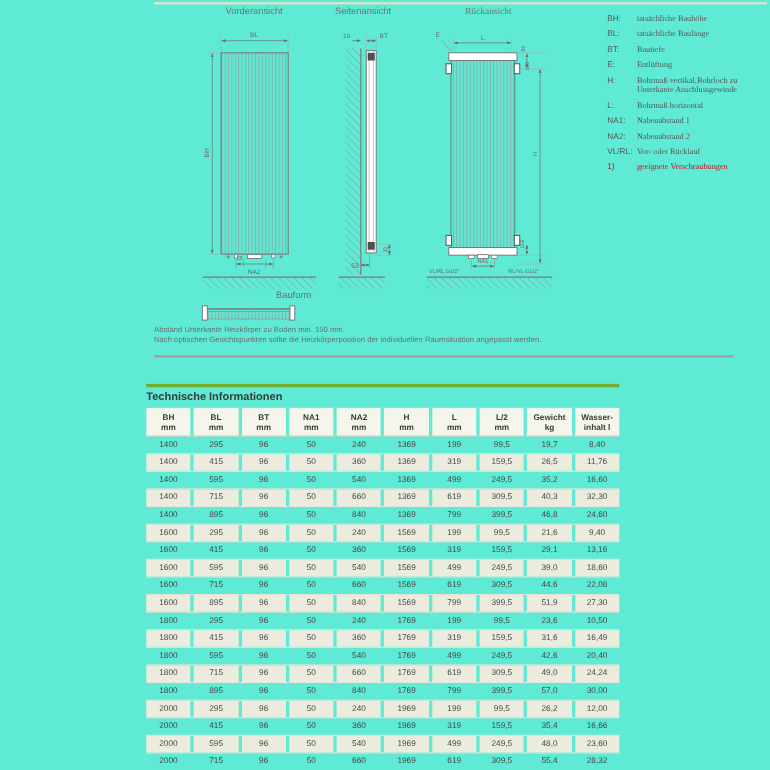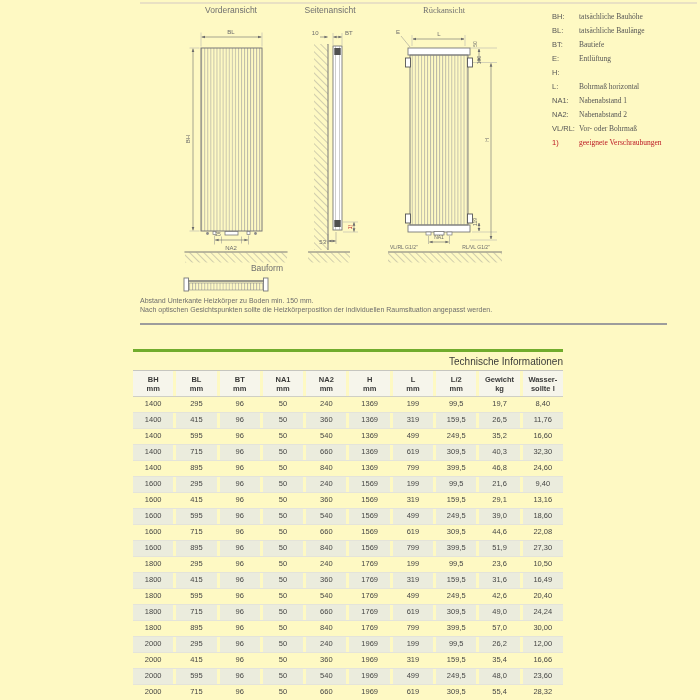--- a/index.html
+++ b/index.html
@@ -1,16 +1,16 @@
 <!DOCTYPE html>
 <html><head>
 <meta charset="utf-8">
 <style>
   html,body{margin:0;padding:0;background:#fff;}
-  #page{position:relative;width:700px;height:700px;background:#fef9c3;overflow:hidden;
+  #page{position:relative;width:700px;height:700px;background:#5eead4;overflow:hidden;
         font-family:"Liberation Sans",sans-serif;color:#575756;}
 
   .topline{position:absolute;left:140px;top:2px;width:557px;height:2px;background:#e9e1c3;}
 
   .view-title{position:absolute;top:5px;font-size:8.5px;color:#707070;text-align:center;width:110px;}
   #vt-front{left:176px;}
   #vt-side{left:275px;}
   #vt-rear{left:389px;font-family:Liberation Serif, serif;}
 
   #drawings{position:absolute;left:0;top:0;width:700px;height:345px;}
@@ -25,21 +25,21 @@
   .bauform-label{position:absolute;left:183px;top:263px;width:100px;text-align:right;
                  font-size:8.5px;color:#707070;}
 
   #notes{position:absolute;left:140px;top:296px;width:540px;font-size:7px;line-height:9px;color:#6e6e6d;}
 
   .grayrule{position:absolute;left:140px;top:323px;width:527px;height:2px;background:#9d9d9c;}
 
   
   #tablewrap{position:absolute;left:133px;top:349px;width:430px;}
   .greenline{height:3px;background:#71ac2d;}
-  .tbl-title{font-size:10px;font-weight:normal;color:#3a3a39;padding:4px 0 3px 0;text-align:right;}
+  .tbl-title{font-size:10px;font-weight:bold;color:#3a3a39;padding:4px 0 3px 0;}
   .titlesep{height:1px;background:#c6c6c0;}
   .grid-row{display:grid;grid-template-columns:repeat(10,1fr);column-gap:3px;}
   .hdr-row{border-bottom:1px solid #cfcfc5;}
   .hdr-cell{background:#f6f5eb;text-align:center;font-size:7.5px;font-weight:bold;
             color:#3a3a39;line-height:9px;padding:4px 0 3px 0;}
   .data-row{height:15px;border-bottom:1px solid #e4e4da;}
   .data-row:last-child{border-bottom:2px solid #3d3d3b;}
   .cell{text-align:center;font-size:7.5px;color:#474746;line-height:14px;}
   .shade .cell{background:#ebecdd;}
 
@@ -187,36 +187,37 @@
       <div class="leg-row">
         <span class="leg-abbr">BT:</span>
         <span class="leg-txt">Bautiefe</span>
       </div>
       <div class="leg-row">
         <span class="leg-abbr">E:</span>
         <span class="leg-txt">Entlüftung</span>
       </div>
       <div class="leg-row">
         <span class="leg-abbr">H:</span>
+        <span class="leg-txt">Bohrmaß vertikal,Bohrloch zu Unterkante Anschlussgewinde</span>
       </div>
       <div class="leg-row">
         <span class="leg-abbr">L:</span>
         <span class="leg-txt">Bohrmaß horizontal</span>
       </div>
       <div class="leg-row">
         <span class="leg-abbr">NA1:</span>
         <span class="leg-txt">Nabenabstand 1</span>
       </div>
       <div class="leg-row">
         <span class="leg-abbr">NA2:</span>
         <span class="leg-txt">Nabenabstand 2</span>
       </div>
       <div class="leg-row">
         <span class="leg-abbr">VL/RL:</span>
-        <span class="leg-txt">Vor- oder Bohrmaß</span>
+        <span class="leg-txt">Vor- oder Rücklauf</span>
       </div>
       <div class="leg-row leg-red">
         <span class="leg-abbr">1)</span>
         <span class="leg-txt">geeignete Verschraubungen</span>
       </div>
     </div>
 
   <div class="bauform-label">Bauform</div>
 
   <div id="notes">
@@ -262,21 +263,21 @@
         <div class="hdr-cell">
           <div>L/2</div>
           <div>mm</div>
         </div>
         <div class="hdr-cell">
           <div>Gewicht</div>
           <div>kg</div>
         </div>
         <div class="hdr-cell">
           <div>Wasser-</div>
-          <div>sollte l</div>
+          <div>inhalt l</div>
         </div>
       </div>
     <div id="tbody">
         <div class="grid-row data-row">
           <div class="cell">1400</div>
           <div class="cell">295</div>
           <div class="cell">96</div>
           <div class="cell">50</div>
           <div class="cell">240</div>
           <div class="cell">1369</div>

